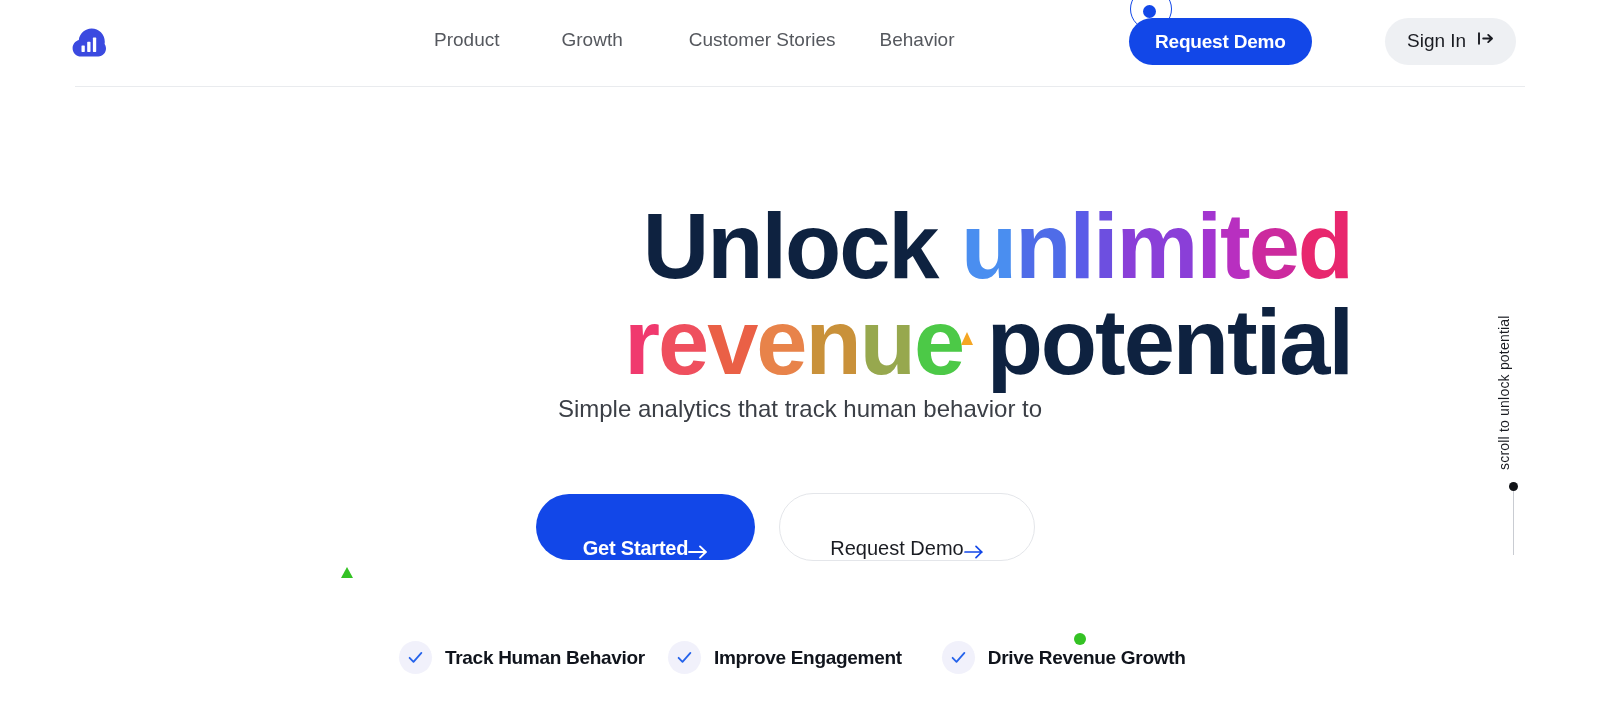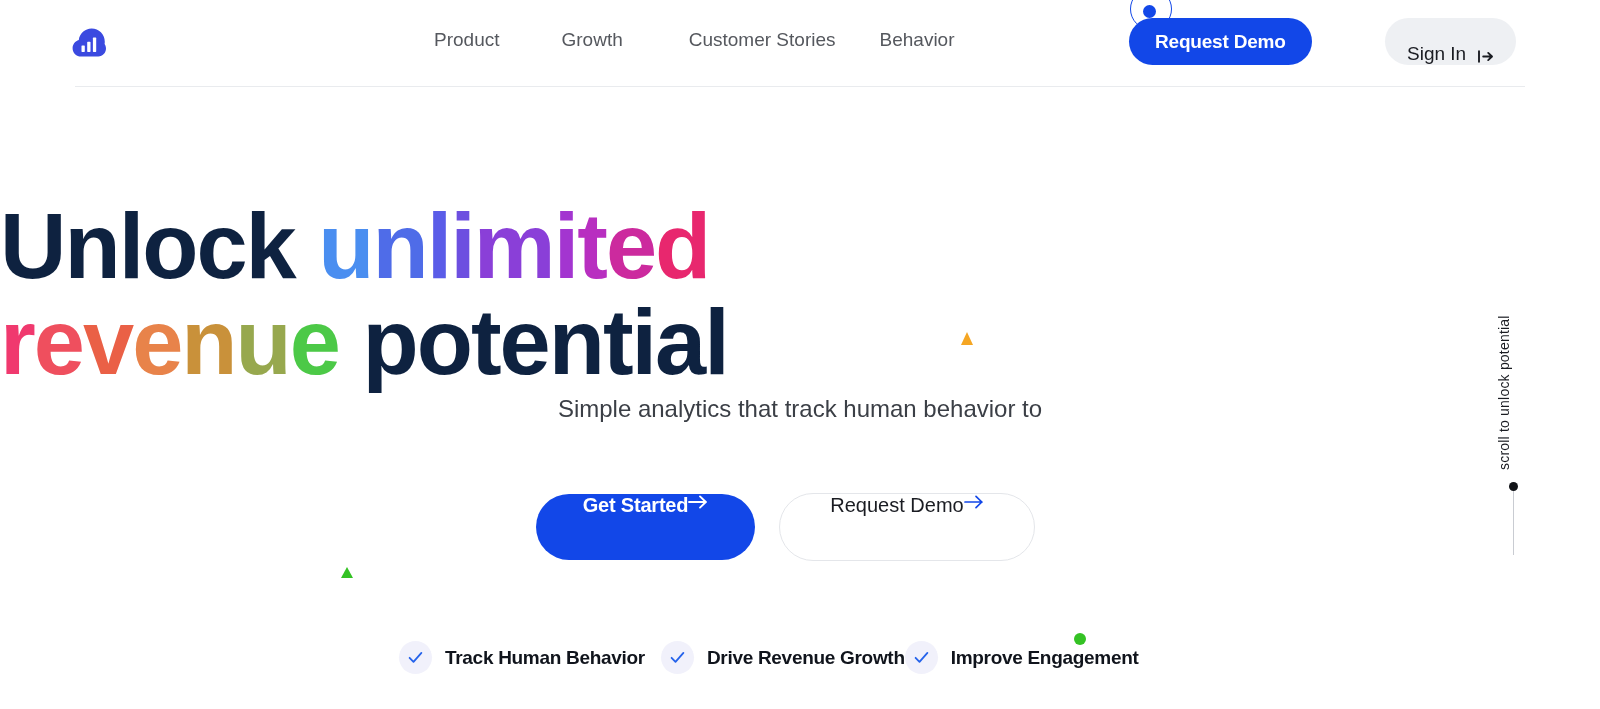--- a/index.html
+++ b/index.html
@@ -112,26 +112,26 @@
     background: #1247e8;
     border-radius: 50%;
     z-index: 2;
   }
 
   .signin {
     position: absolute;
     left: 1385px;
     top: 18px;
     height: 47px;
-    padding: 0 22px;
+    padding: 12px 22px;
     background: #eef0f3;
     border: none;
     border-radius: 24px;
     display: flex;
-    align-items: flex-end;
+    align-items: flex-start;
     gap: 11px;
     font-family: "Liberation Sans", sans-serif;
     font-size: 19px;
     color: #1a1c22;
     cursor: pointer;
   }
   .signin-icon { width: 17px; height: 17px; display: block; }
 
   
   .hero {
@@ -139,21 +139,21 @@
     left: 0;
     top: 86px;
     width: 1600px;
   }
 
   .headline {
     position: absolute;
     left: 0;
     top: 112px;
     width: 1352px;
-    text-align: left;
+    text-align: right;
     font-size: 92px;
     font-weight: bold;
     line-height: 96px;
     letter-spacing: -2px;
     color: #0e2240;
     white-space: nowrap;
   }
   .headline .line { display: block; }
   .headline .ch { display: inline; }
 
@@ -172,21 +172,21 @@
   .cta-row {
     position: absolute;
     left: 536px;
     top: 407px;
     display: flex;
     align-items: center;
     gap: 24px;
   }
   .btn {
     display: flex;
-    align-items: flex-start;
+    align-items: flex-end;
     justify-content: center;
     border-radius: 34px;
     font-family: "Liberation Sans", sans-serif;
     cursor: pointer;
     white-space: nowrap;
   }
   .btn-primary {
     width: 219px;
     height: 66px;
     background: #1247e8;
@@ -212,21 +212,21 @@
     left: 399px;
     top: 641px;
     display: flex;
     align-items: center;
   }
   .feature {
     display: flex;
     align-items: center;
     gap: 13px;
   }
-  .feature.f0 { margin-right: 16px; }
+  .feature.f0 { margin-right: 23px; }
   .feature.f1 { margin-right: 40px; }
   .check-circle {
     width: 33px;
     height: 33px;
     border-radius: 50%;
     background: #f1f1fb;
     display: flex;
     align-items: center;
     justify-content: center;
     flex: none;
@@ -390,36 +390,36 @@
 
   <div class="features">
     <div class="feature f0">
       <span class="check-circle">
         <svg class="check-icon" viewBox="0 0 17 17" xmlns="http://www.w3.org/2000/svg">
           <path d="M2.6 8.8l3.9 4.1L14.4 3.9" stroke="#2563eb" stroke-width="1.8" stroke-linecap="round" stroke-linejoin="round" fill="none"></path>
         </svg>
       </span>
       <span class="feature-label">Track Human Behavior</span>
     </div>
+    <div class="feature f1">
+      <span class="check-circle">
+        <svg class="check-icon" viewBox="0 0 17 17" xmlns="http://www.w3.org/2000/svg">
+          <path d="M2.6 8.8l3.9 4.1L14.4 3.9" stroke="#2563eb" stroke-width="1.8" stroke-linecap="round" stroke-linejoin="round" fill="none"></path>
+        </svg>
+      </span>
+      <span class="feature-label">Improve Engagement</span>
+    </div>
     <div class="feature f2">
       <span class="check-circle">
         <svg class="check-icon" viewBox="0 0 17 17" xmlns="http://www.w3.org/2000/svg">
           <path d="M2.6 8.8l3.9 4.1L14.4 3.9" stroke="#2563eb" stroke-width="1.8" stroke-linecap="round" stroke-linejoin="round" fill="none"></path>
         </svg>
       </span>
       <span class="feature-label">Drive Revenue Growth</span>
     </div>
-    <div class="feature f1">
-      <span class="check-circle">
-        <svg class="check-icon" viewBox="0 0 17 17" xmlns="http://www.w3.org/2000/svg">
-          <path d="M2.6 8.8l3.9 4.1L14.4 3.9" stroke="#2563eb" stroke-width="1.8" stroke-linecap="round" stroke-linejoin="round" fill="none"></path>
-        </svg>
-      </span>
-      <span class="feature-label">Improve Engagement</span>
-    </div>
   </div>
 
   <div class="scroll-hint">
     <span class="scroll-text">scroll to unlock potential</span>
     <span class="scroll-dot"></span>
     <span class="scroll-line"></span>
   </div>
 
 </div>
 

